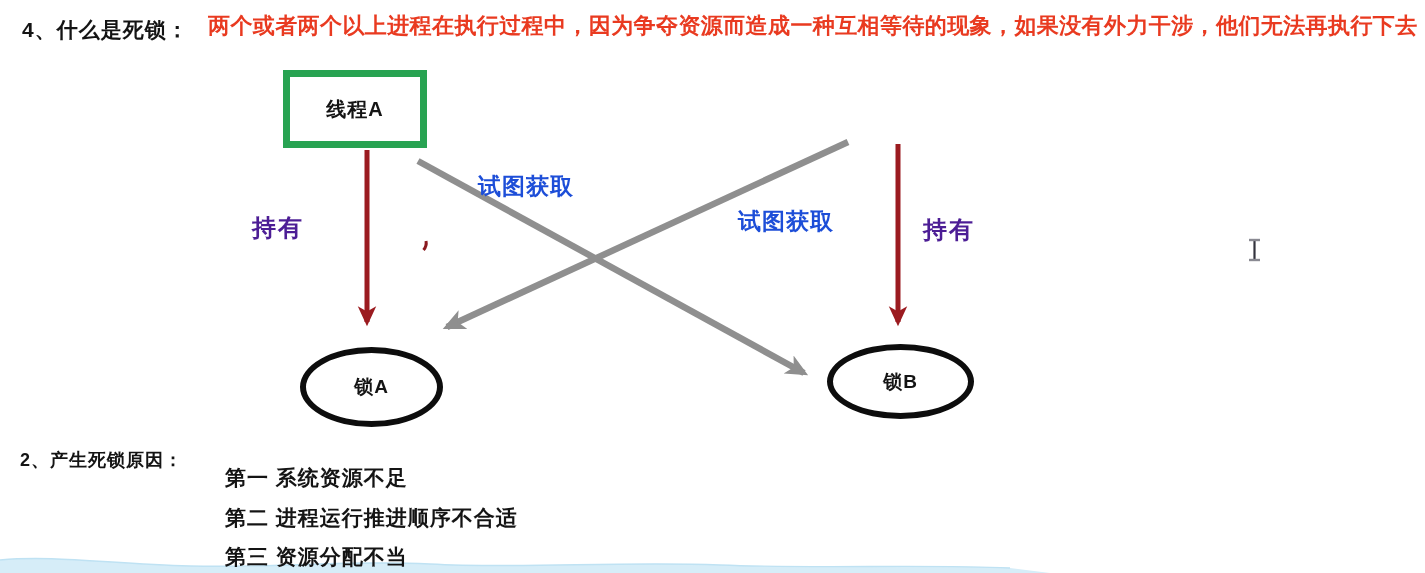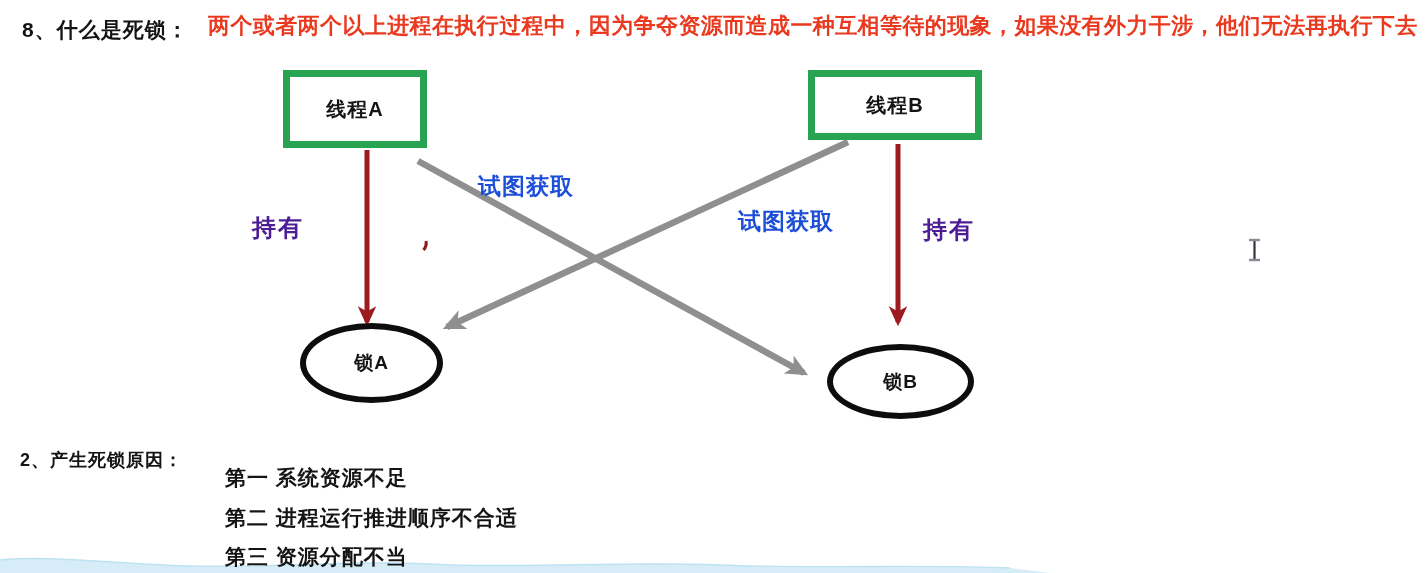--- a/index.html
+++ b/index.html
@@ -55,21 +55,21 @@
     border: 6px solid #0d0d0d;
     border-radius: 50%;
     background: #ffffff;
     display: flex;
     align-items: center;
     justify-content: center;
     font-size: 19px;
     letter-spacing: 1px;
     box-sizing: border-box;
   }
-  .lock-a { left: 300px; top: 323px; width: 143px; height: 80px; text-align: right; }
+  .lock-a { left: 300px; top: 347px; width: 143px; height: 80px; text-align: right; }
   .lock-b { left: 827px; top: 344px; width: 147px; height: 75px; }
 
   
   .hold-label {
     font-size: 24px;
     color: #4c1d95;
     letter-spacing: 2px;
   }
   .hold-left  { left: 252px; top: 212px; }
   .hold-right { left: 923px; top: 214px; }
@@ -103,21 +103,21 @@
     position: absolute;
     left: 0; top: 0;
     pointer-events: none;
   }
 </style>
 </head>
 <body>
 
 <div class="canvas">
 
-  <span class="abs h1">8、什么是死锁：</span>
+  <span class="abs h1">4、什么是死锁：</span>
   <span class="abs definition">两个或者两个以上进程在执行过程中，因为争夺资源而造成一种互相等待的现象，如果没有外力干涉，他们无法再执行下去</span>
 
   <svg class="overlay" width="1425" height="573" viewBox="0 0 1425 573">
     <defs>
       <marker id="arrow-red" viewBox="0 0 10 10" refX="7.5" refY="5" markerWidth="4.2" markerHeight="4.2" orient="auto-start-reverse">
         <path d="M0,0.6 L9.5,5 L0,9.4 L2.5,5 z" fill="#9b1b20"></path>
       </marker>
       <marker id="arrow-gray" viewBox="0 0 10 10" refX="7.5" refY="5" markerWidth="3.6" markerHeight="3.6" orient="auto-start-reverse">
         <path d="M0,0.6 L9.5,5 L0,9.4 L2.5,5 z" fill="#8f8f8f"></path>
       </marker>
@@ -140,23 +140,20 @@
     <path d="M0,560 C 55,555 110,564 190,566 C 290,568 340,560 430,564
              C 520,569 620,561 720,565 C 820,569 920,564 1010,568
              L 1050,573 L 0,573 Z" fill="#d6edf8"></path>
     <path d="M0,560 C 55,555 110,564 190,566 C 290,568 340,560 430,564
              C 520,569 620,561 720,565 C 820,569 920,564 1010,568" fill="none" stroke="#bfe2f3" stroke-width="1.4"></path>
   </svg>
 
   <div class="node-box box-a">
     <span>线程A</span>
   </div>
-  <div class="node-box box-b">
-    <span>线程B</span>
-  </div>
   <div class="lock-ellipse lock-a">
     <span>锁A</span>
   </div>
   <div class="lock-ellipse lock-b">
     <span>锁B</span>
   </div>
 
   <span class="abs hold-label hold-left">持有</span>
   <span class="abs hold-label hold-right">持有</span>
   <span class="abs acquire-label acquire-left">试图获取</span>

